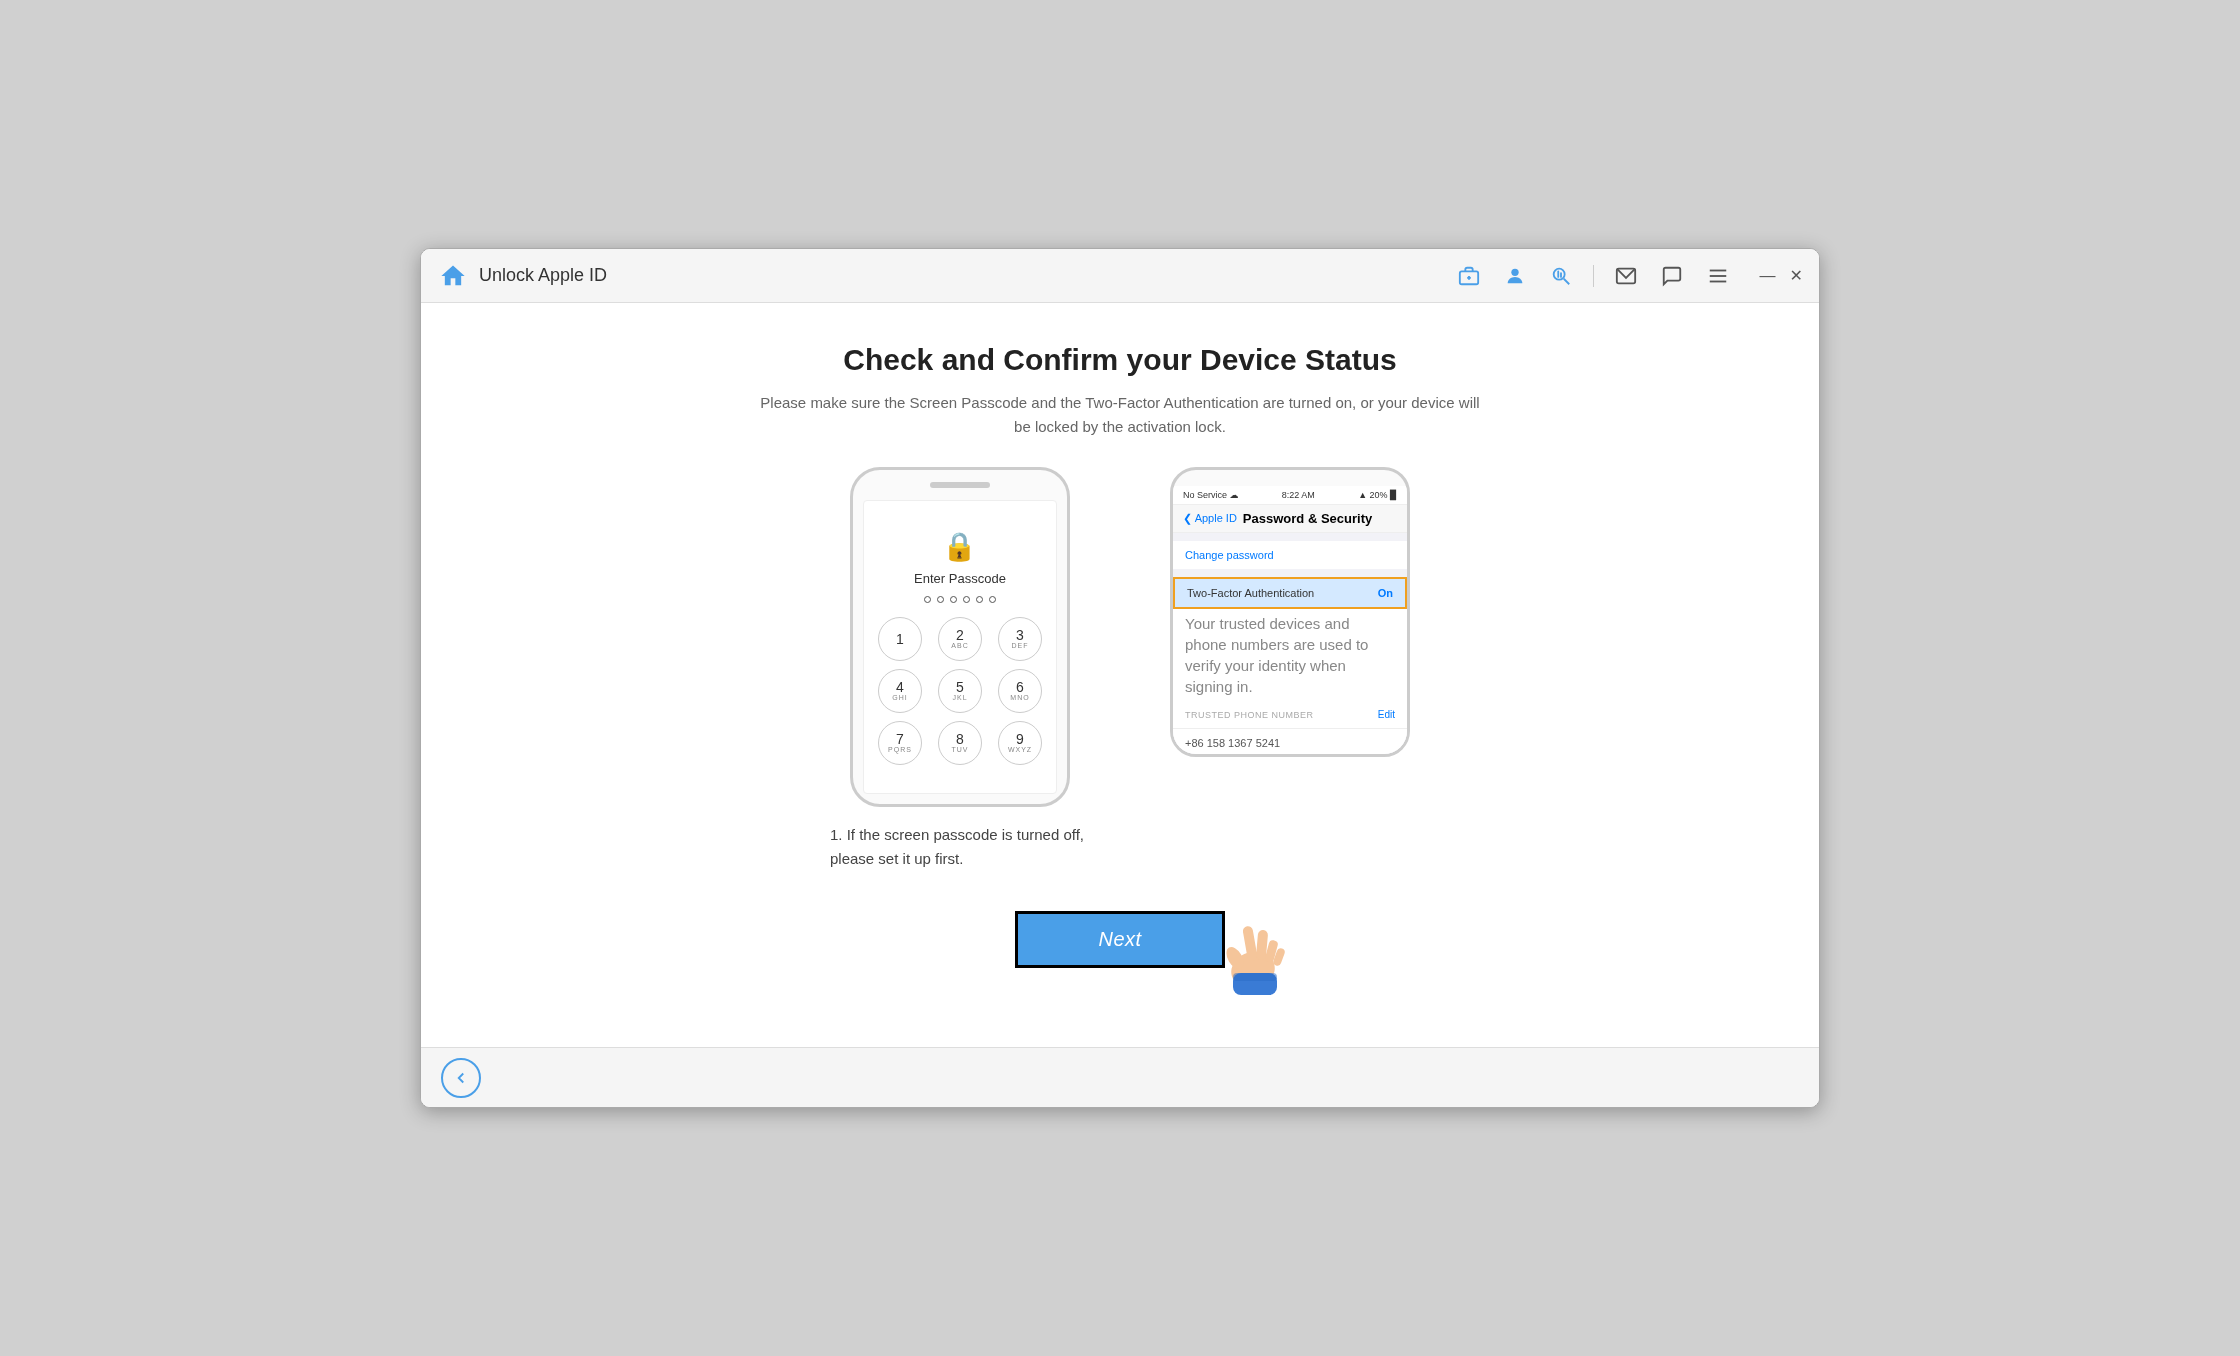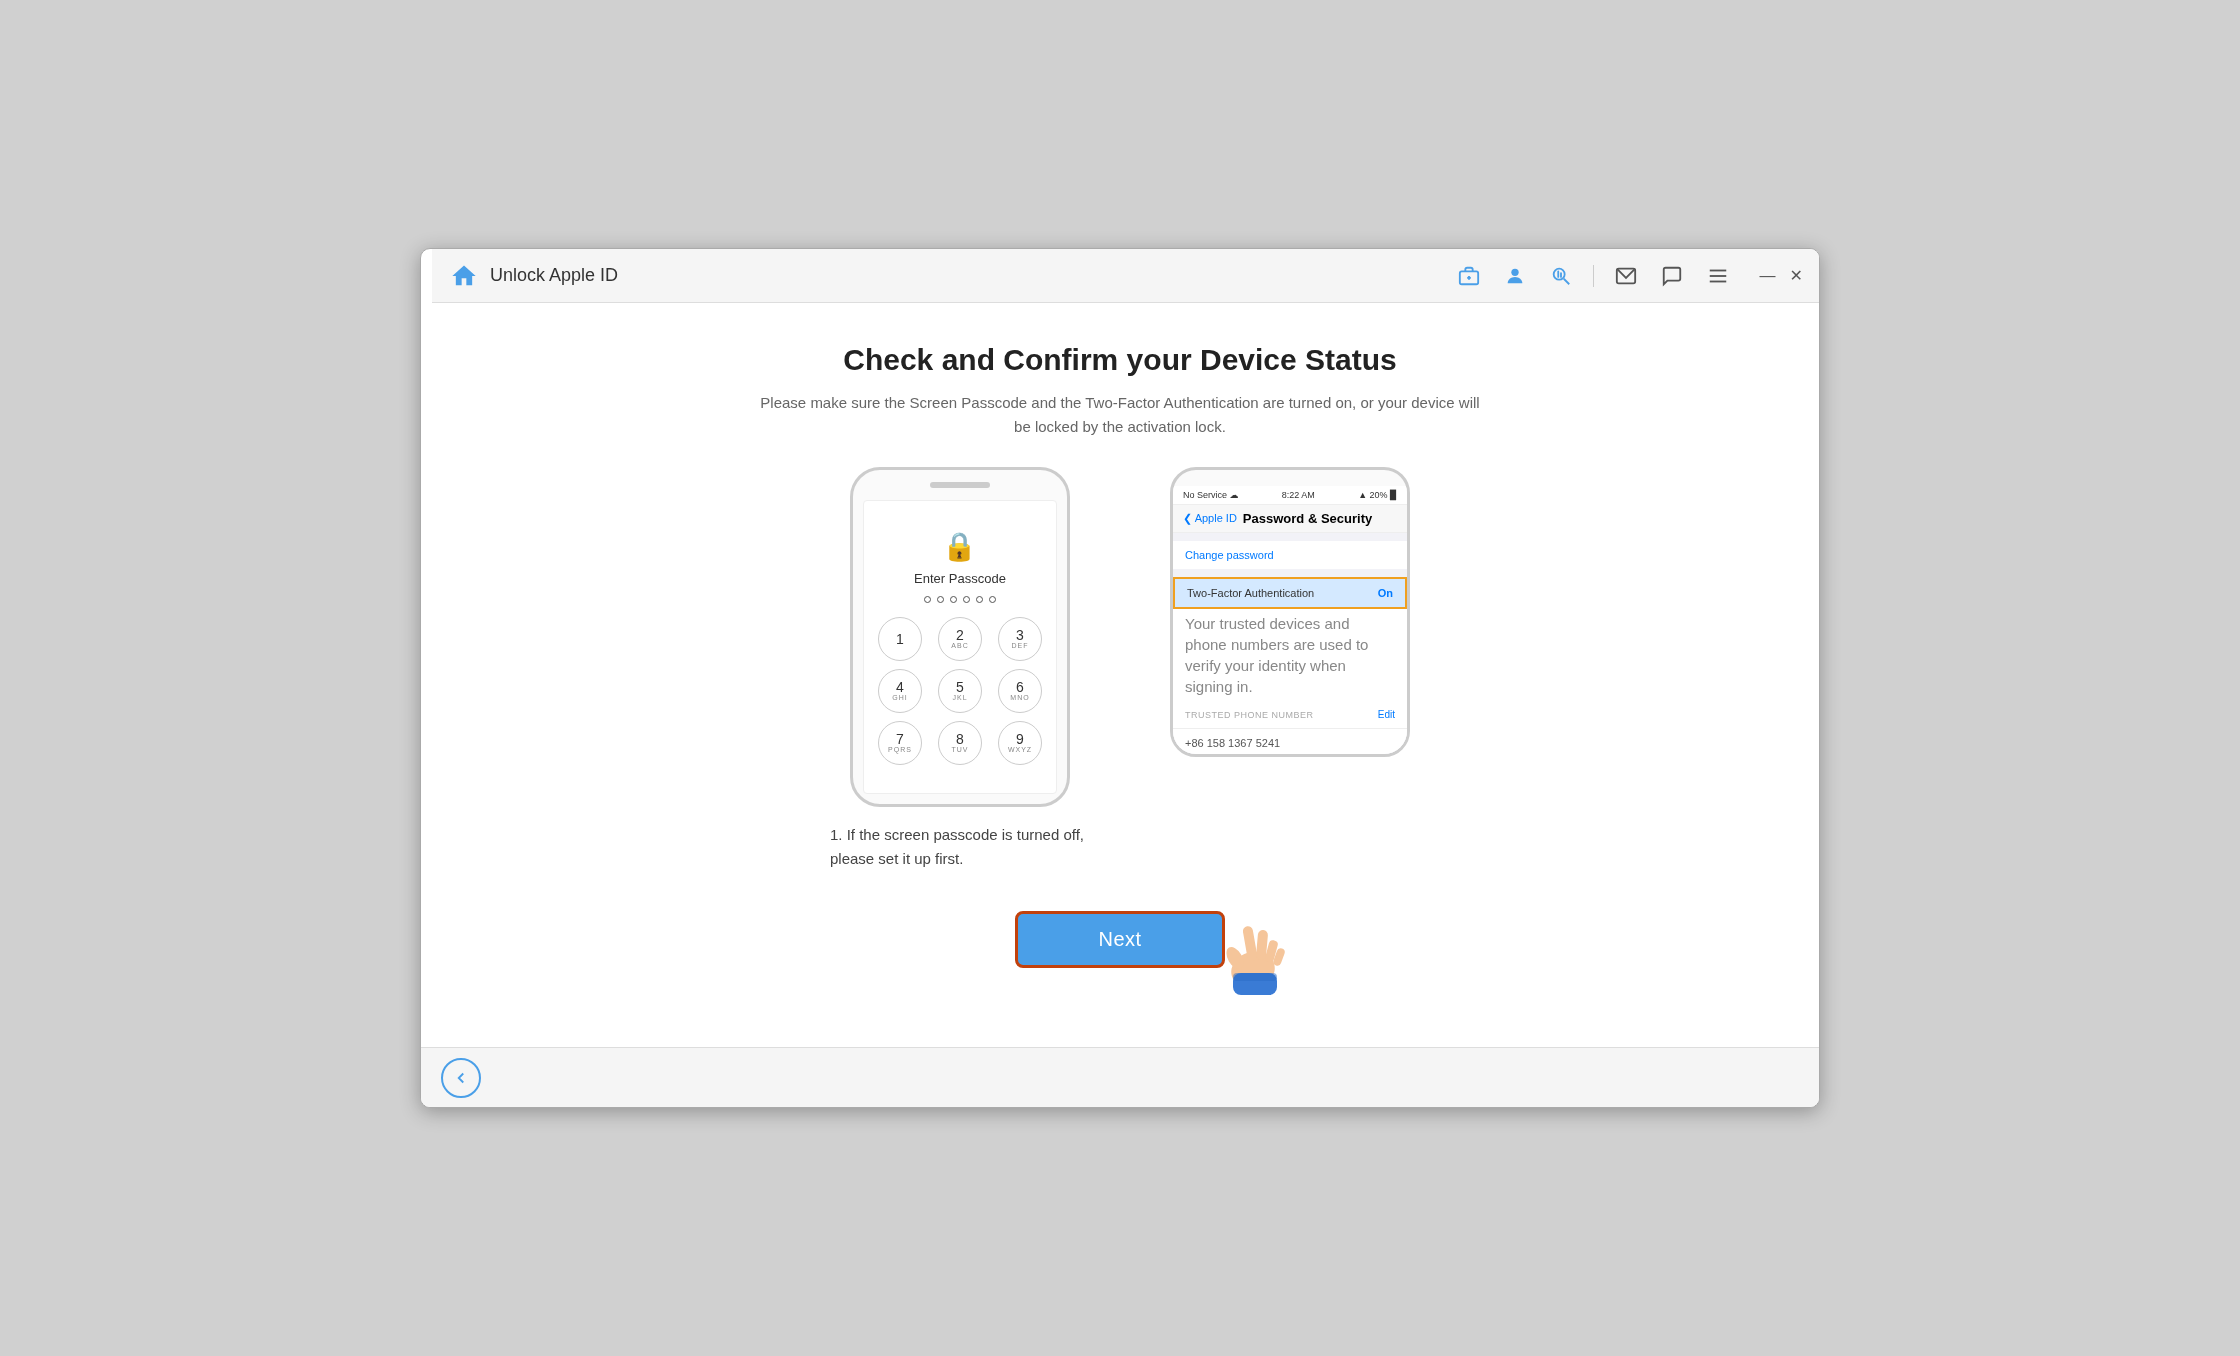--- a/index.html
+++ b/index.html
@@ -27,21 +27,20 @@
 
     
     .title-bar {
       background: #f5f5f5;
       border-bottom: 1px solid #ddd;
       height: 54px;
       display: flex;
       align-items: center;
       padding: 0 16px;
       flex-shrink: 0;
-      margin-left: 11px;
     }
 
     .title-bar-left {
       display: flex;
       align-items: center;
       gap: 10px;
       flex: 1;
     }
 
     .home-icon-wrapper {
@@ -346,27 +345,28 @@
 
     .next-btn-wrapper {
       position: relative;
       display: flex;
       align-items: center;
     }
 
     .next-btn {
       background: #4a9fe8;
       color: #fff;
-      border: 3px solid #c2410c;
-      border-radius: 8px;
+      border: 3px solid #000000;
+      border-radius: 0;
       padding: 14px 80px;
       font-size: 20px;
       font-weight: 500;
       cursor: pointer;
       letter-spacing: 0.5px;
+      font-style: italic;
     }
 
     
     .footer-bar {
       height: 60px;
       background: #f5f5f5;
       border-top: 1px solid #ddd;
       display: flex;
       align-items: center;
       padding: 0 20px;

